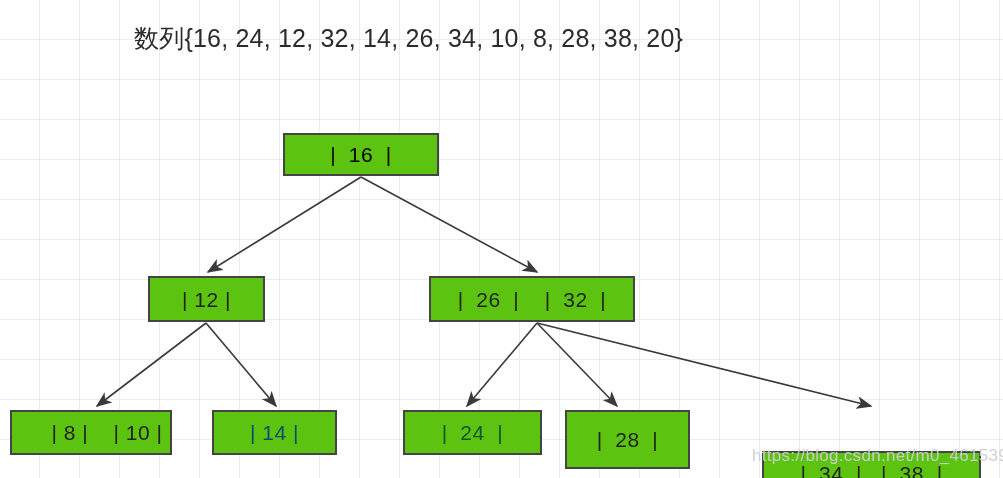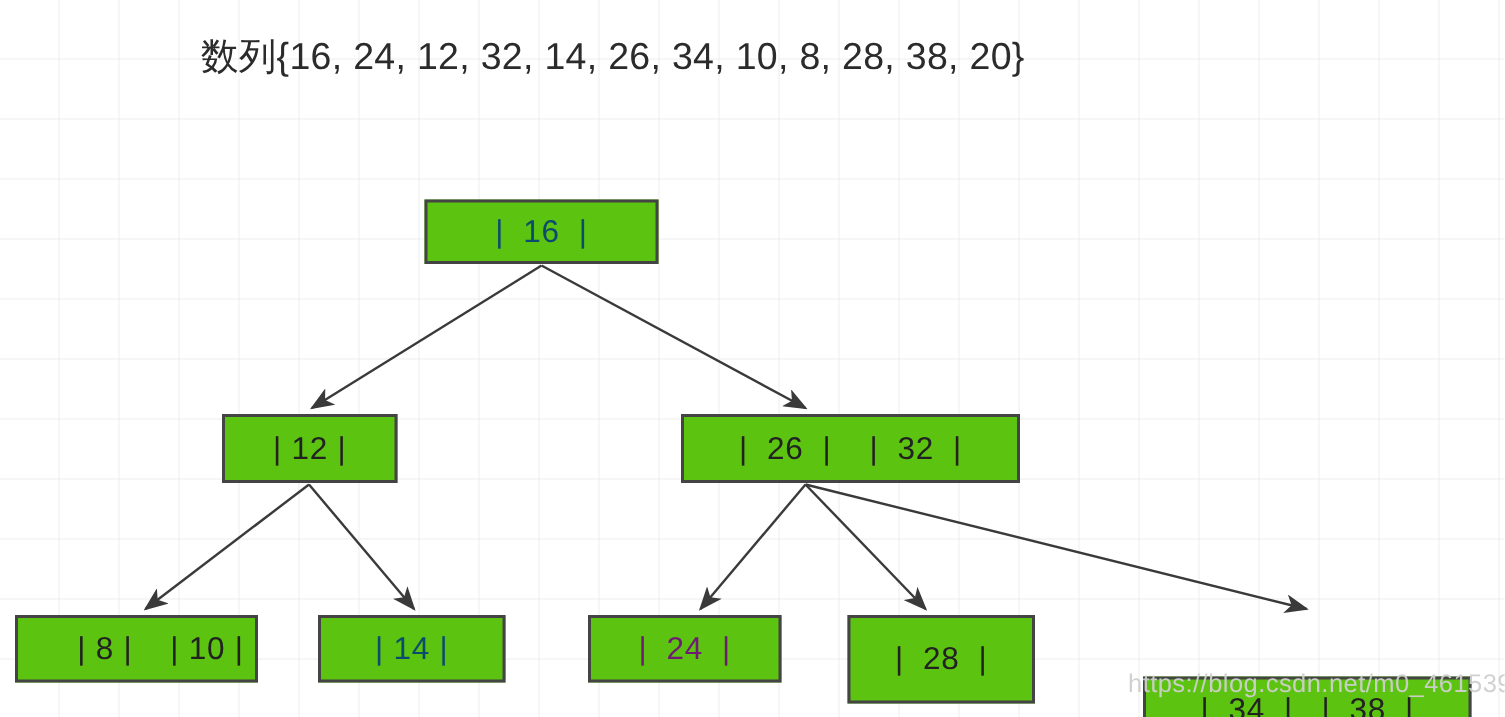--- a/index.html
+++ b/index.html
@@ -86,25 +86,25 @@
         <line x1="361" y1="177" x2="537" y2="272" stroke="#3a3a3a" stroke-width="1.6" marker-end="url(#arrowhead)"></line>
         <line x1="206" y1="323" x2="97" y2="406" stroke="#3a3a3a" stroke-width="1.6" marker-end="url(#arrowhead)"></line>
         <line x1="206" y1="323" x2="276" y2="406" stroke="#3a3a3a" stroke-width="1.6" marker-end="url(#arrowhead)"></line>
         <line x1="537" y1="323" x2="467" y2="406" stroke="#3a3a3a" stroke-width="1.6" marker-end="url(#arrowhead)"></line>
         <line x1="537" y1="323" x2="617" y2="406" stroke="#3a3a3a" stroke-width="1.6" marker-end="url(#arrowhead)"></line>
         <line x1="537" y1="323" x2="871" y2="406" stroke="#3a3a3a" stroke-width="1.6" marker-end="url(#arrowhead)"></line>
       </g>
   </svg>
 
   <div id="nodes-layer">
-      <div class="node" style="left: 283px; top: 133px; width: 156px; height: 43px; background-color: rgb(92, 196, 17); border-color: rgb(68, 68, 68); color: #0c4a6e;">|  16  |</div>
+      <div class="node" style="left: 283px; top: 133px; width: 156px; height: 43px; background-color: rgb(92, 196, 17); border-color: rgb(68, 68, 68); color: #000000;">|  16  |</div>
       <div class="node" style="left: 148px; top: 276px; width: 117px; height: 46px; background-color: rgb(92, 196, 17); border-color: rgb(68, 68, 68); color: rgb(34, 34, 34);">| 12 |</div>
-      <div class="node" style="left: 454px; top: 276px; width: 226px; height: 46px; background-color: rgb(92, 196, 17); border-color: rgb(68, 68, 68); color: rgb(34, 34, 34);">|  26  |    |  32  |</div>
+      <div class="node" style="left: 429px; top: 276px; width: 206px; height: 46px; background-color: rgb(92, 196, 17); border-color: rgb(68, 68, 68); color: rgb(34, 34, 34);">|  26  |    |  32  |</div>
       <div class="node" style="left: 10px; top: 410px; width: 162px; height: 45px; background-color: rgb(92, 196, 17); border-color: rgb(68, 68, 68); color: rgb(34, 34, 34); padding-left: 32px;">| 8 |    | 10 |</div>
       <div class="node" style="left: 212px; top: 410px; width: 125px; height: 45px; background-color: rgb(92, 196, 17); border-color: rgb(68, 68, 68); color: #0c4a6e;">| 14 |</div>
-      <div class="node" style="left: 392px; top: 410px; width: 129px; height: 45px; background-color: rgb(92, 196, 17); border-color: rgb(68, 68, 68); color: #701a75;">|  24  |</div>
+      <div class="node" style="left: 403px; top: 410px; width: 139px; height: 45px; background-color: rgb(92, 196, 17); border-color: rgb(68, 68, 68); color: #14532d;">|  24  |</div>
       <div class="node" style="left: 565px; top: 410px; width: 125px; height: 59px; background-color: rgb(92, 196, 17); border-color: rgb(68, 68, 68); color: rgb(34, 34, 34);">|  28  |</div>
       <div class="node" style="left: 762px; top: 410px; width: 219px; height: 45px; background-color: rgb(92, 196, 17); border-color: rgb(68, 68, 68); color: rgb(34, 34, 34); margin-top: 41px;">|  34  |   |  38  |</div>
     </div>
 
   <div class="watermark">https://blog.csdn.net/m0_46153949</div>
 
 </div>
 
 </body></html>

